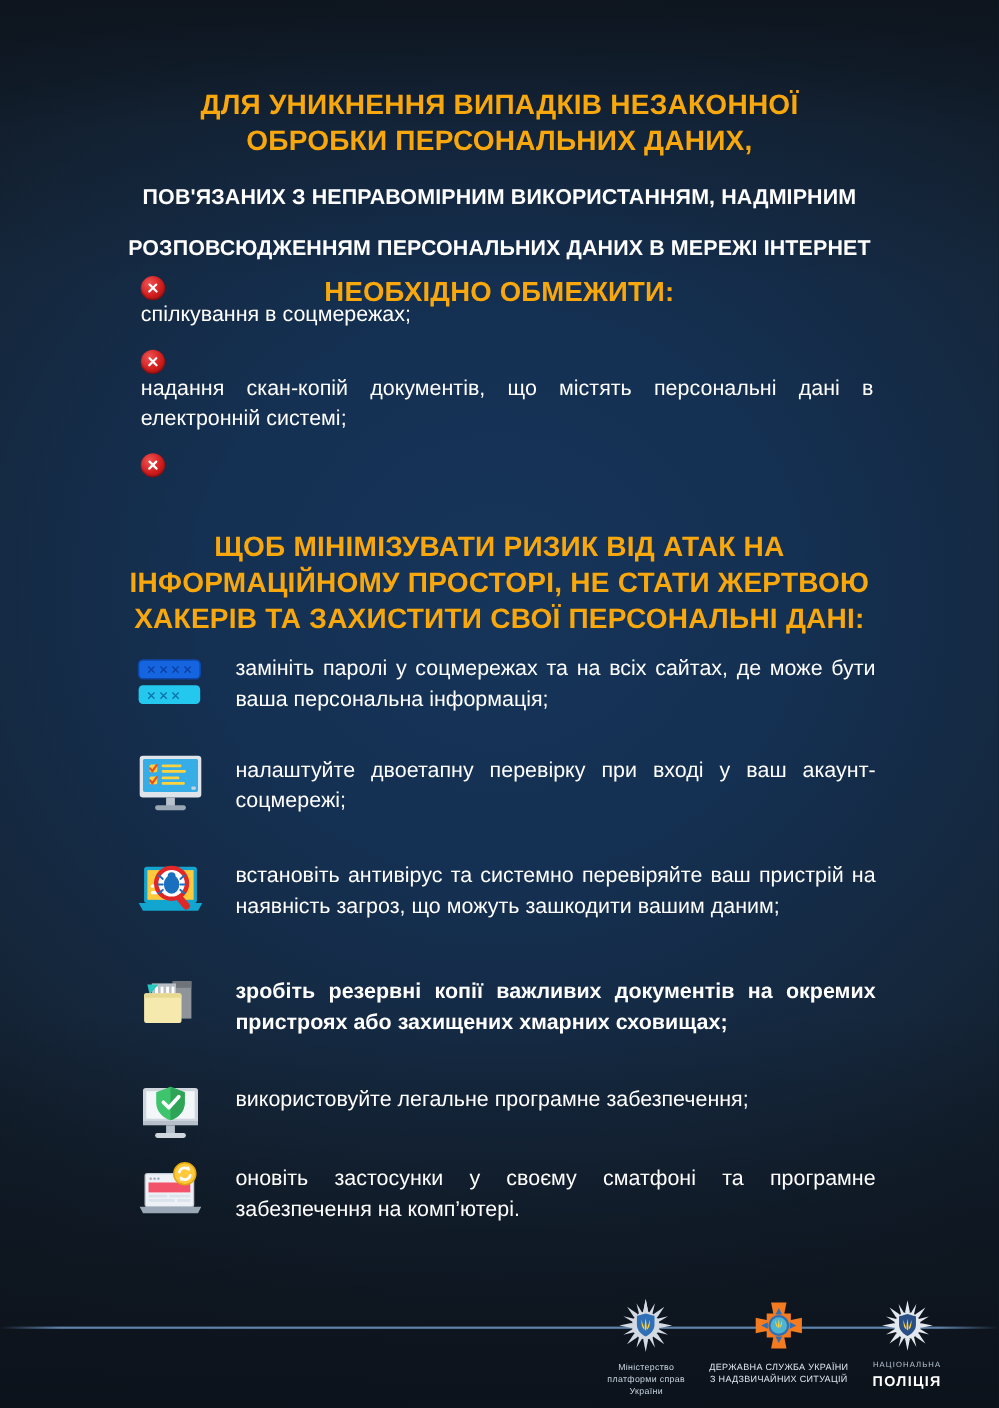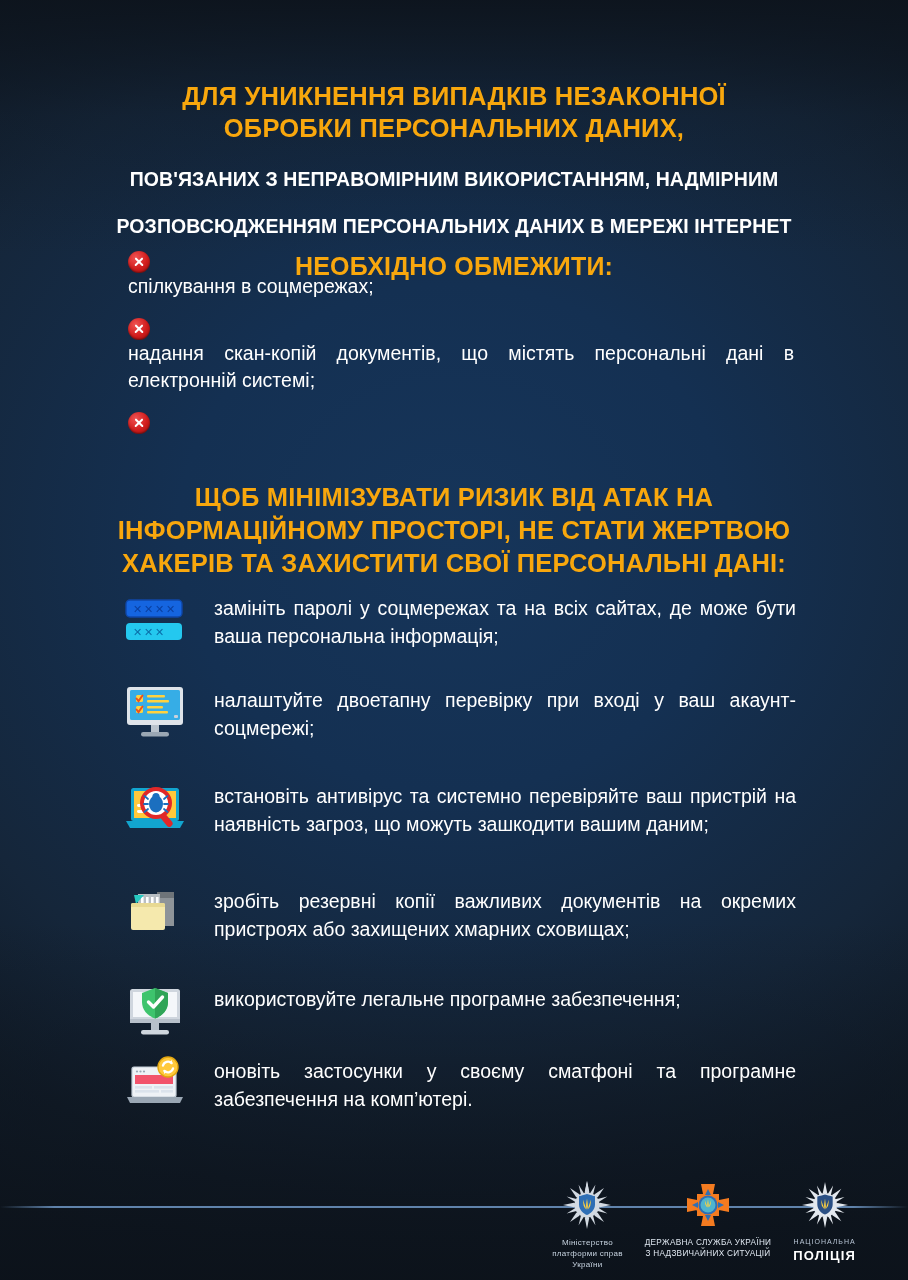--- a/index.html
+++ b/index.html
@@ -293,21 +293,21 @@
               <line x1="40" y1="24" x2="44" y2="24"></line>
               <line x1="40" y1="29" x2="43.5" y2="32"></line>
             </g>
             <rect x="39" y="33" width="6.5" height="15" rx="3" transform="rotate(-40 42 40)" fill="#e02828"></rect>
           </g>
         </svg>
       </span>
       <span class="tip-text">встановіть антивірус та системно перевіряйте ваш пристрій на наявність загроз, що можуть зашкодити вашим даним;</span>
     </div>
 
-    <div class="tip-item" style="min-height:98px;">
+    <div class="tip-item" style="min-height:98px;font-weight:bold;">
       <span class="tip-icon">
         <svg viewBox="0 0 62 58">
           <rect x="33" y="7" width="17" height="34" fill="#8e9499"></rect>
           <rect x="33" y="7" width="17" height="6" fill="#6e7479"></rect>
           <rect x="14" y="9" width="22" height="20" fill="#b8bec3"></rect>
           <g fill="#ffffff">
             <rect x="17" y="12" width="2.6" height="15"></rect>
             <rect x="22" y="12" width="2.6" height="15"></rect>
             <rect x="27" y="12" width="2.6" height="15"></rect>
             <rect x="32" y="12" width="2.6" height="15"></rect>

